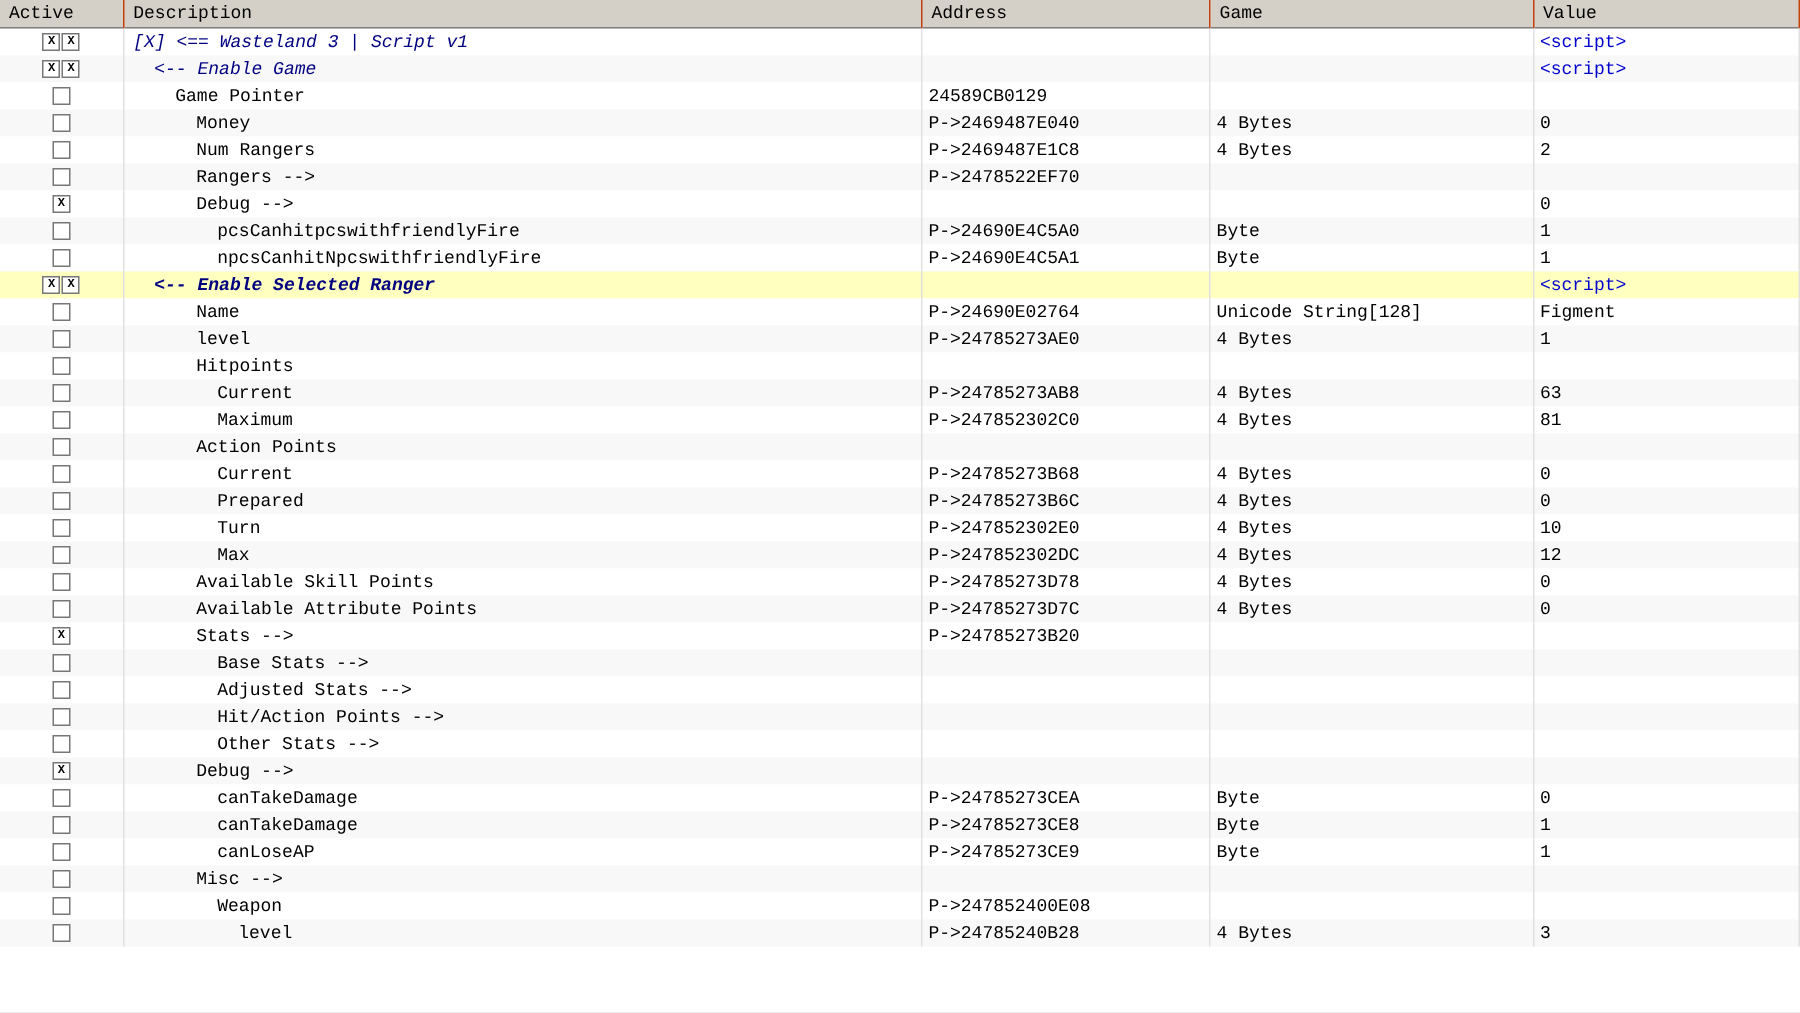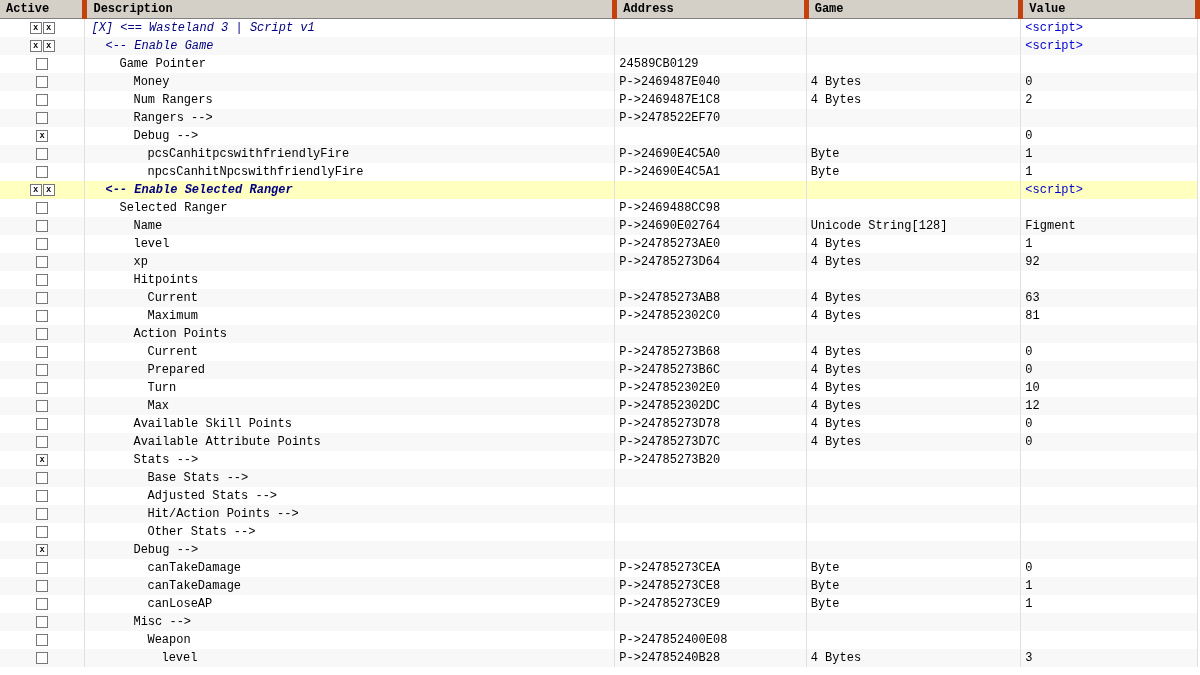--- a/index.html
+++ b/index.html
@@ -27,22 +27,22 @@
       border-collapse: collapse;
       font-size: 12px;
     }
     .cheat-table thead tr {
       background: #d4d0c8;
       border-bottom: 1px solid #808080;
     }
     .cheat-table thead th {
       padding: 2px 6px;
       text-align: left;
-      font-weight: bold;
-      border-right: 5px solid #c2410c;
+      font-weight: normal;
+      border-right: 1px solid #c2410c;
       font-size: 12px;
     }
     .cheat-table tbody tr {
       height: 18px;
     }
     .cheat-table tbody tr:nth-child(odd) {
       background: #ffffff;
     }
     .cheat-table tbody tr:nth-child(even) {
       background: #f8f8f8;
@@ -273,35 +273,20 @@
             <td class="col-type"></td>
             <td class="col-value"><span class="script-link">&lt;script&gt;</span></td>
           </tr>
           <tr>
             <td class="col-active">
               <div style="display: flex; align-items: center; justify-content: center; gap: 1px;">
                 <div class="cb"></div>
               </div>
             </td>
             <td class="col-description">
-              <div class="desc-cell indent-2">
-                <span>Selected Ranger</span>
-              </div>
-            </td>
-            <td class="col-address">P-&gt;2469488CC98</td>
-            <td class="col-type"></td>
-            <td class="col-value"></td>
-          </tr>
-          <tr>
-            <td class="col-active">
-              <div style="display: flex; align-items: center; justify-content: center; gap: 1px;">
-                <div class="cb"></div>
-              </div>
-            </td>
-            <td class="col-description">
               <div class="desc-cell indent-3">
                 <span>Name</span>
               </div>
             </td>
             <td class="col-address">P-&gt;24690E02764</td>
             <td class="col-type">Unicode String[128]</td>
             <td class="col-value">Figment</td>
           </tr>
           <tr>
             <td class="col-active">
@@ -310,35 +295,20 @@
               </div>
             </td>
             <td class="col-description">
               <div class="desc-cell indent-3">
                 <span>level</span>
               </div>
             </td>
             <td class="col-address">P-&gt;24785273AE0</td>
             <td class="col-type">4 Bytes</td>
             <td class="col-value">1</td>
-          </tr>
-          <tr>
-            <td class="col-active">
-              <div style="display: flex; align-items: center; justify-content: center; gap: 1px;">
-                <div class="cb"></div>
-              </div>
-            </td>
-            <td class="col-description">
-              <div class="desc-cell indent-3">
-                <span>xp</span>
-              </div>
-            </td>
-            <td class="col-address">P-&gt;24785273D64</td>
-            <td class="col-type">4 Bytes</td>
-            <td class="col-value">92</td>
           </tr>
           <tr>
             <td class="col-active">
               <div style="display: flex; align-items: center; justify-content: center; gap: 1px;">
                 <div class="cb"></div>
               </div>
             </td>
             <td class="col-description">
               <div class="desc-cell indent-3">
                 <span>Hitpoints</span>

